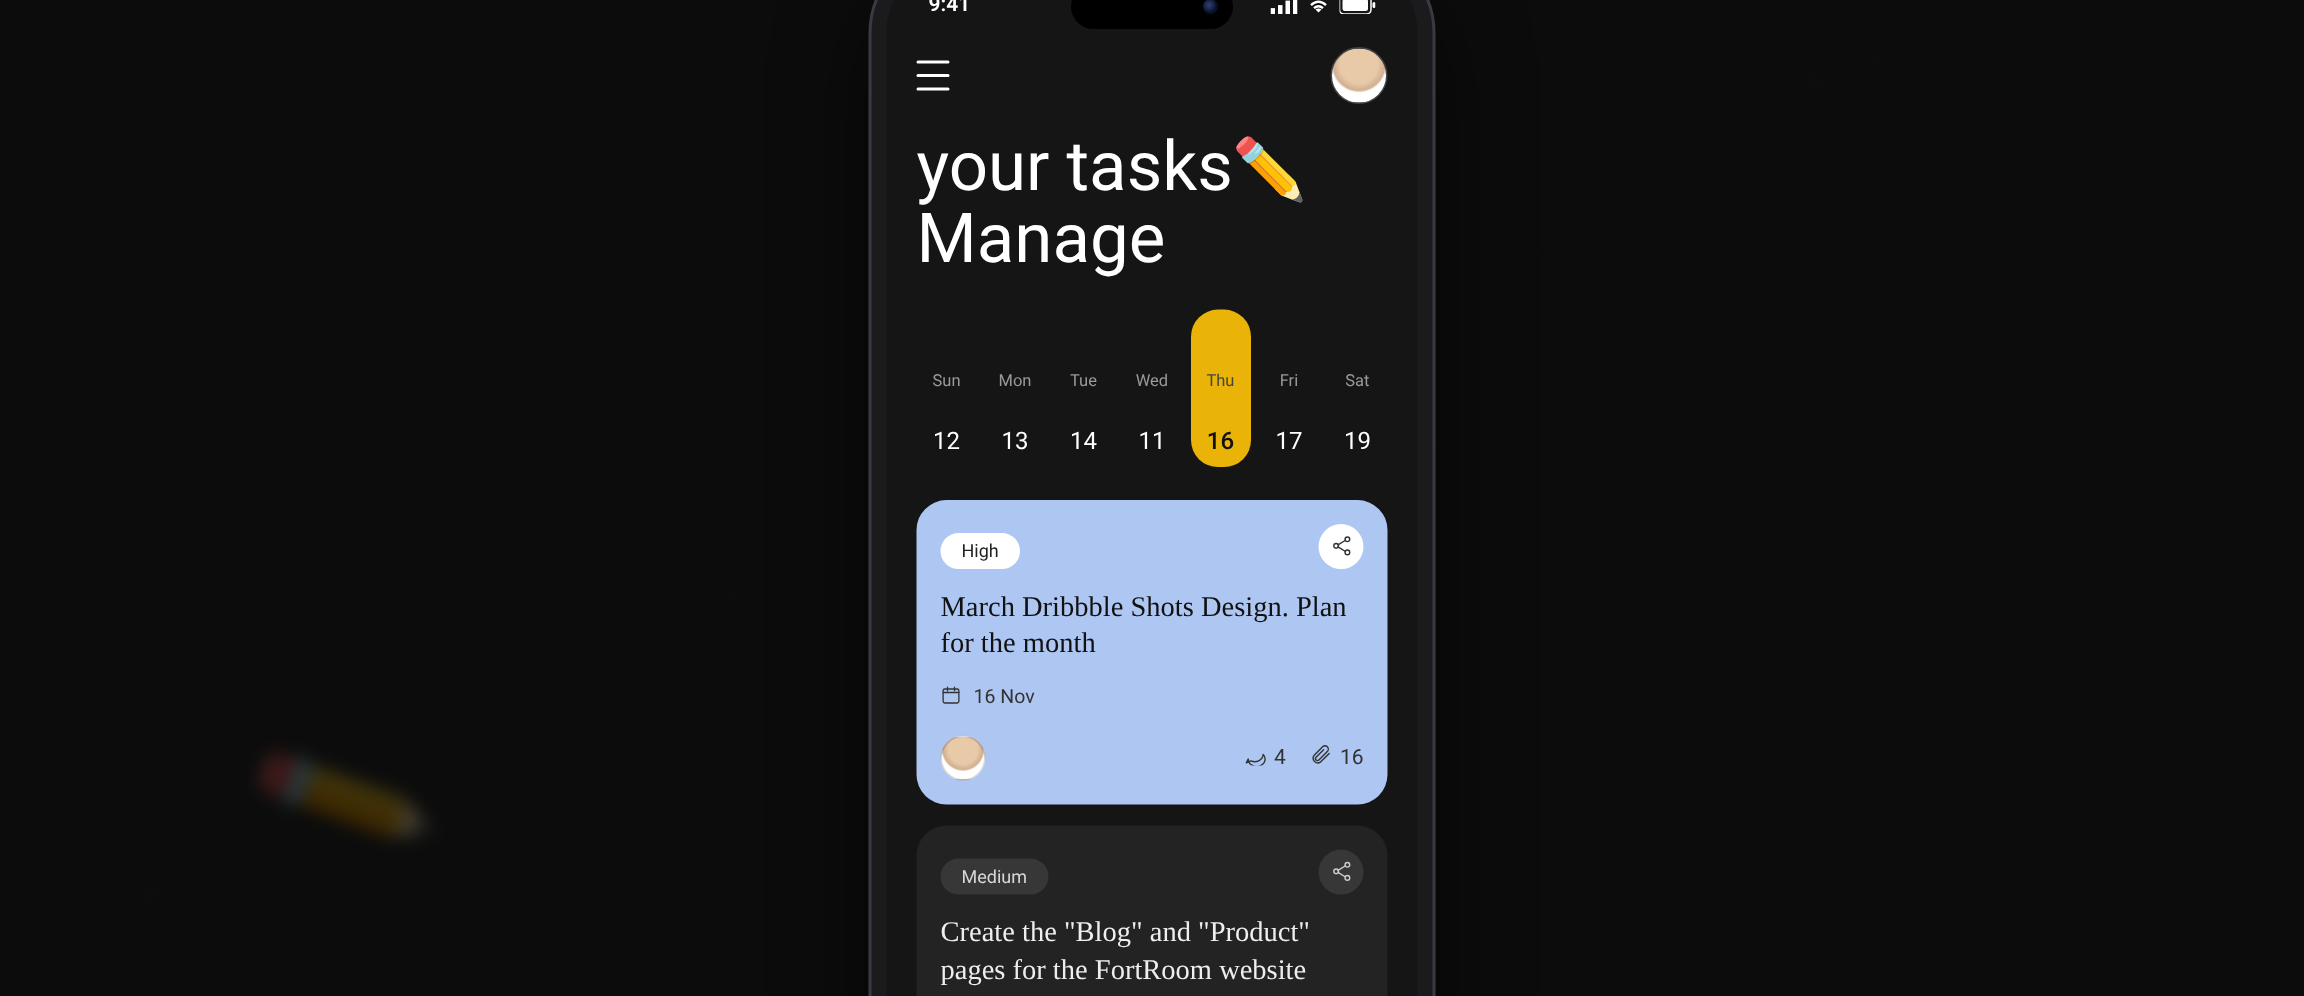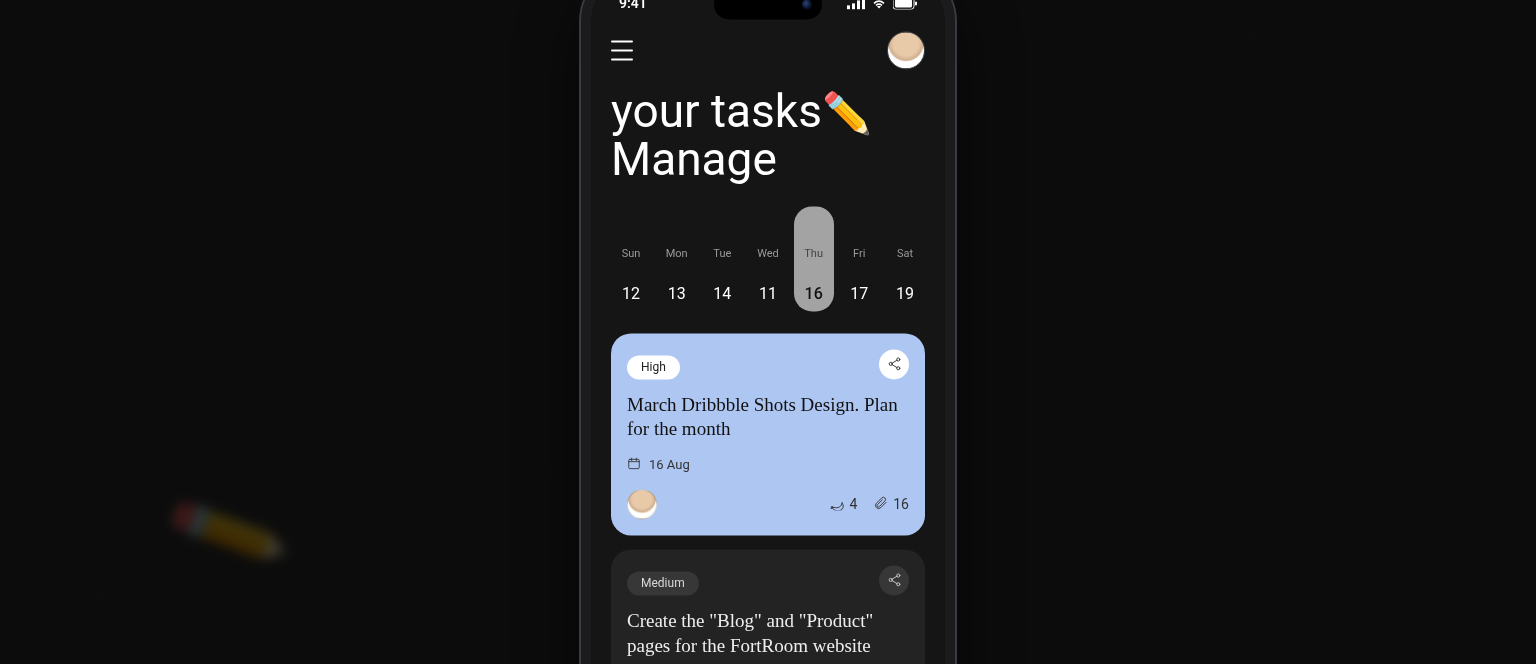--- a/index.html
+++ b/index.html
@@ -79,21 +79,21 @@
 
   .week {
     display: flex; justify-content: space-between; margin-bottom: 22px;
   }
   .day {
     width: 40px; display:flex; flex-direction:column; align-items:center;
     gap: 8px; padding: 8px 0; border-radius: 18px; cursor:pointer;
   }
   .day .dname { font-size: 11px; color: #999; margin-top: 33px; }
   .day .dnum { font-size: 16px; color: #fff; margin-top: 16px; }
-  .day.active { background: #a3a3a3; }
+  .day.active { background: #eab308; }
   .day.active .dname { color:#444; }
   .day.active .dnum { color:#111; font-weight:500; }
 
   .card { border-radius: 20px; padding: 16px; margin-bottom: 14px; }
   .card-blue { background: #AEC6F2; color: #111; }
   .card-dark { background: #232323; color: #eee; }
 
   .card-row1 { display:flex; justify-content:space-between; align-items:flex-end; margin-bottom: 14px; }
   .pill {
     padding: 5px 14px; border-radius: 20px; font-size: 12px;
@@ -210,21 +210,21 @@
                   <path d="M8 11 L16 6 M8 13 L16 18"></path>
                 </svg>
               </span>
     </div>
     <div class="card-title">March Dribbble Shots Design. Plan for the month</div>
             <div class="due-row">
               <span><svg class="stroke" width="14" height="14" viewBox="0 0 24 24">
                   <rect x="3" y="5" width="18" height="16" rx="2"></rect>
                   <path d="M3 9 H21 M8 3 V7 M16 3 V7"></path>
                 </svg></span>
-              <span>16 Aug</span>
+              <span>16 Nov</span>
             </div>
             <div class="card-foot">
        <div class="mini-avatar"></div>
        <div class="meta">
          <span class="meta-item"><span><svg class="stroke" width="15" height="15" viewBox="0 0 24 24">
                       <path d="M21 12 A9 8 0 1 1 5 17 L3 21 L8 19 A9 8 0 0 0 21 12 Z"></path>
                     </svg></span>4</span>
          <span class="meta-item"><span><svg class="stroke" width="15" height="15" viewBox="0 0 24 24">
                       <path d="M21 11 L12 20 A5 5 0 0 1 5 13 L14 4 A3.5 3.5 0 0 1 19 9 L10 18 A2 2 0 0 1 7 15 L15 7"></path>
                     </svg></span>16</span>

